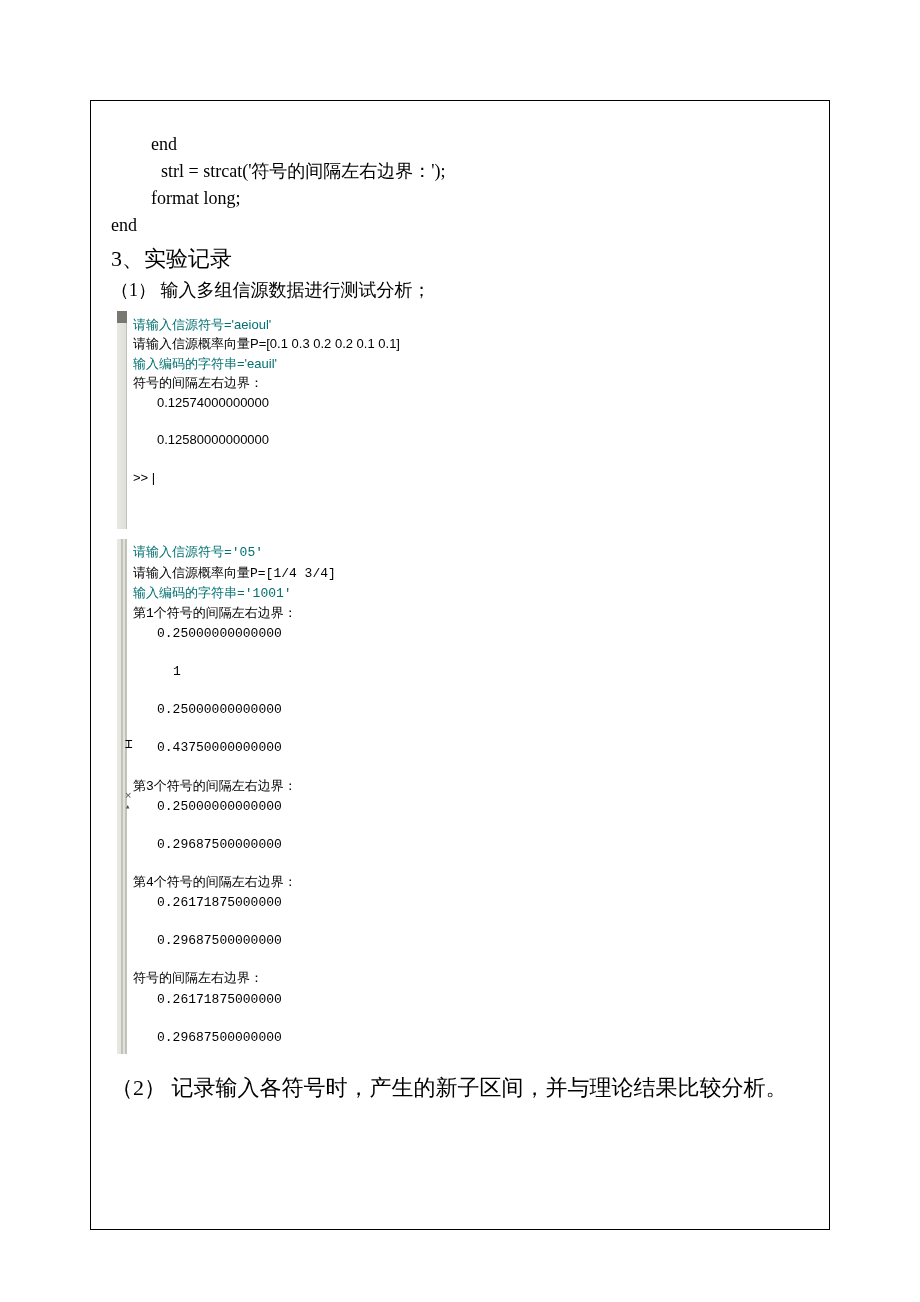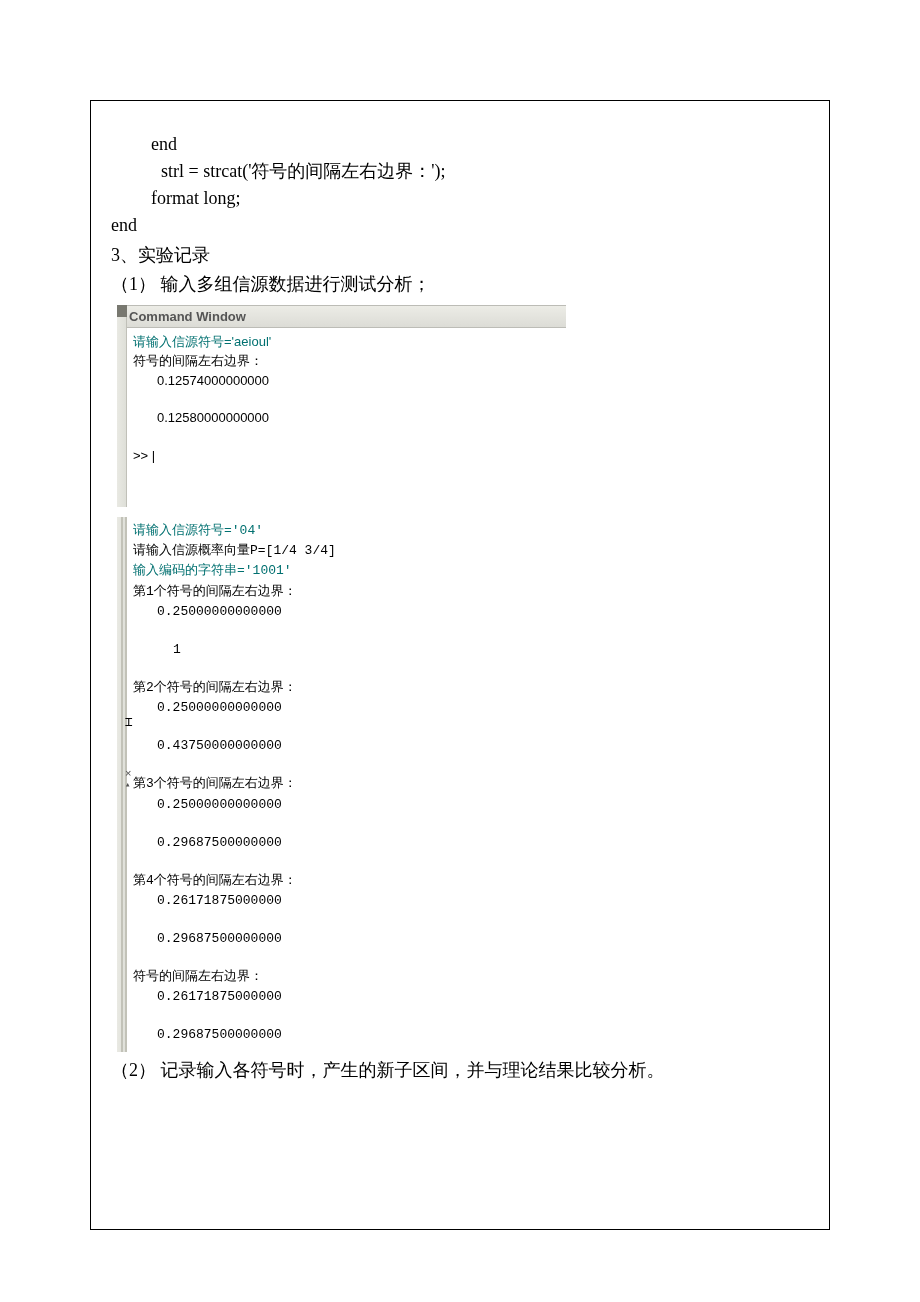--- a/index.html
+++ b/index.html
@@ -18,21 +18,21 @@
     .code-block {
       font-size: 18px;
       line-height: 1.5;
       color: #000;
       font-family: "Times New Roman", SimSun, serif;
     }
     .code-line { white-space: pre; }
     .indent1 { padding-left: 40px; }
     .indent2 { padding-left: 50px; }
     .heading {
-      font-size: 18px;
+      font-size: 22px;
       line-height: 1.6;
       margin-top: 2px;
     }
     .sub-heading {
       font-size: 18px;
       line-height: 1.6;
       margin-bottom: 6px;
     }
     .cmd-area {
       margin-top: 4px;
@@ -106,23 +106,23 @@
     .x-icon {
       position: absolute;
       left: -2px;
       width: 10px;
       height: 10px;
       font-size: 11px;
       color: #505050;
       font-family: Arial;
     }
     .bottom-line {
-      font-size: 18px;
+      font-size: 22px;
       line-height: 1.6;
-      margin-top: 4px;
+      margin-top: 16px;
     }
   </style>
 </head>
 <body>
 
 <div class="page-border">
 
   <div class="code-block">
     <div class="code-line indent1">end</div>
     <div class="code-line indent2">strl = strcat('符号的间隔左右边界：');</div>
@@ -130,49 +130,49 @@
     <div class="code-line">end</div>
   </div>
 
   <div class="heading">3、实验记录</div>
   <div class="sub-heading">（1） 输入多组信源数据进行测试分析；</div>
 
   <div class="cmd-area">
     <div class="gutter-wrap">
       <div class="gutter-col"></div>
       <div class="gutter-handle" style="top:0"></div>
-      <div class="cmd-title-bar">Command Window</div>
       <div class="cmd-body">
         <div class="mono-line teal">请输入信源符号='aeioul'</div>
+        <div class="mono-line">请输入信源概率向量P=[0.1 0.3 0.2 0.2 0.1 0.1]</div>
+        <div class="mono-line teal">输入编码的字符串='eauil'</div>
         <div class="mono-line">符号的间隔左右边界：</div>
         <div class="mono-line mono-indent">0.12574000000000</div>
         <div class="gap"></div>
         <div class="mono-line mono-indent">0.12580000000000</div>
         <div class="gap"></div>
         <div class="mono-line">&gt;&gt; |</div>
         <div class="gap"></div>
         <div class="gap"></div>
       </div>
     </div>
 
     <div class="gutter-wrap">
       <div class="gutter-col"></div>
       <div class="cmd-body2" style="position:relative;">
         <span class="cursor-mark" style="top:196px;">⌶</span>
         <span class="x-icon" style="top:248px;">×</span>
         <span class="arrow-icon" style="top:262px;">▴</span>
-        <div class="mono-line teal">请输入信源符号='04'</div>
+        <div class="mono-line teal">请输入信源符号='05'</div>
         <div class="mono-line">请输入信源概率向量P=[1/4 3/4]</div>
         <div class="mono-line teal">输入编码的字符串='1001'</div>
         <div class="mono-line">第1个符号的间隔左右边界：</div>
         <div class="mono-line mono-indent">0.25000000000000</div>
         <div class="gap"></div>
         <div class="mono-line mono-indent2">1</div>
         <div class="gap"></div>
-        <div class="mono-line">第2个符号的间隔左右边界：</div>
         <div class="mono-line mono-indent">0.25000000000000</div>
         <div class="gap"></div>
         <div class="mono-line mono-indent">0.43750000000000</div>
         <div class="gap"></div>
         <div class="mono-line">第3个符号的间隔左右边界：</div>
         <div class="mono-line mono-indent">0.25000000000000</div>
         <div class="gap"></div>
         <div class="mono-line mono-indent">0.29687500000000</div>
         <div class="gap"></div>
         <div class="mono-line">第4个符号的间隔左右边界：</div>

